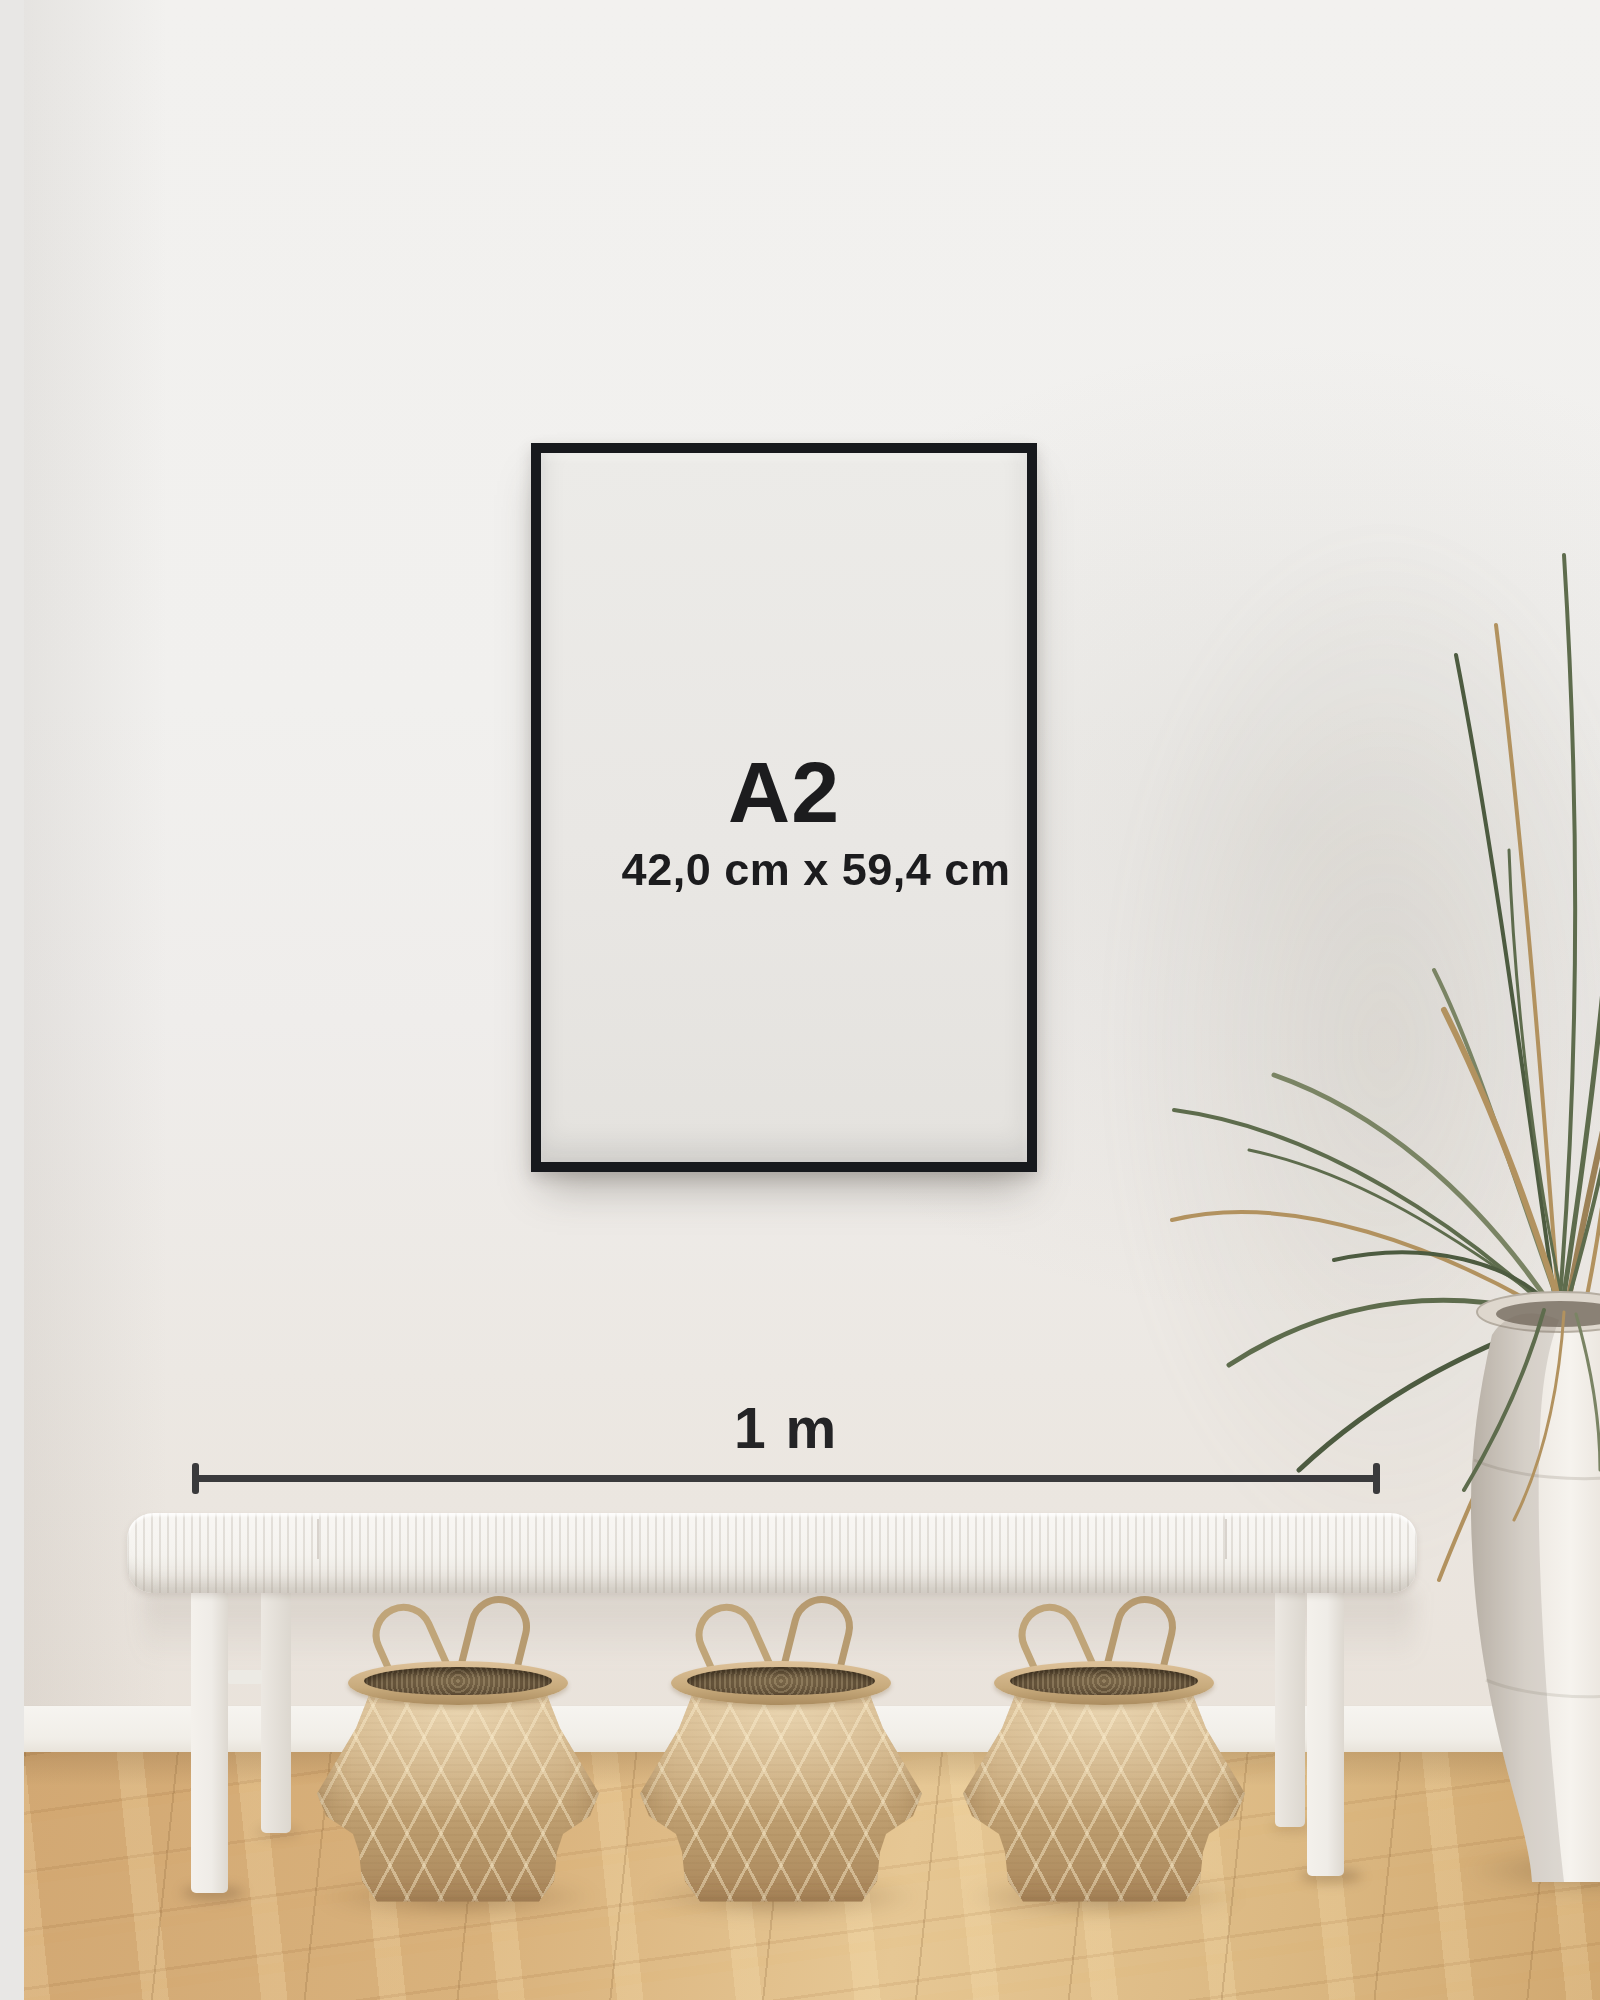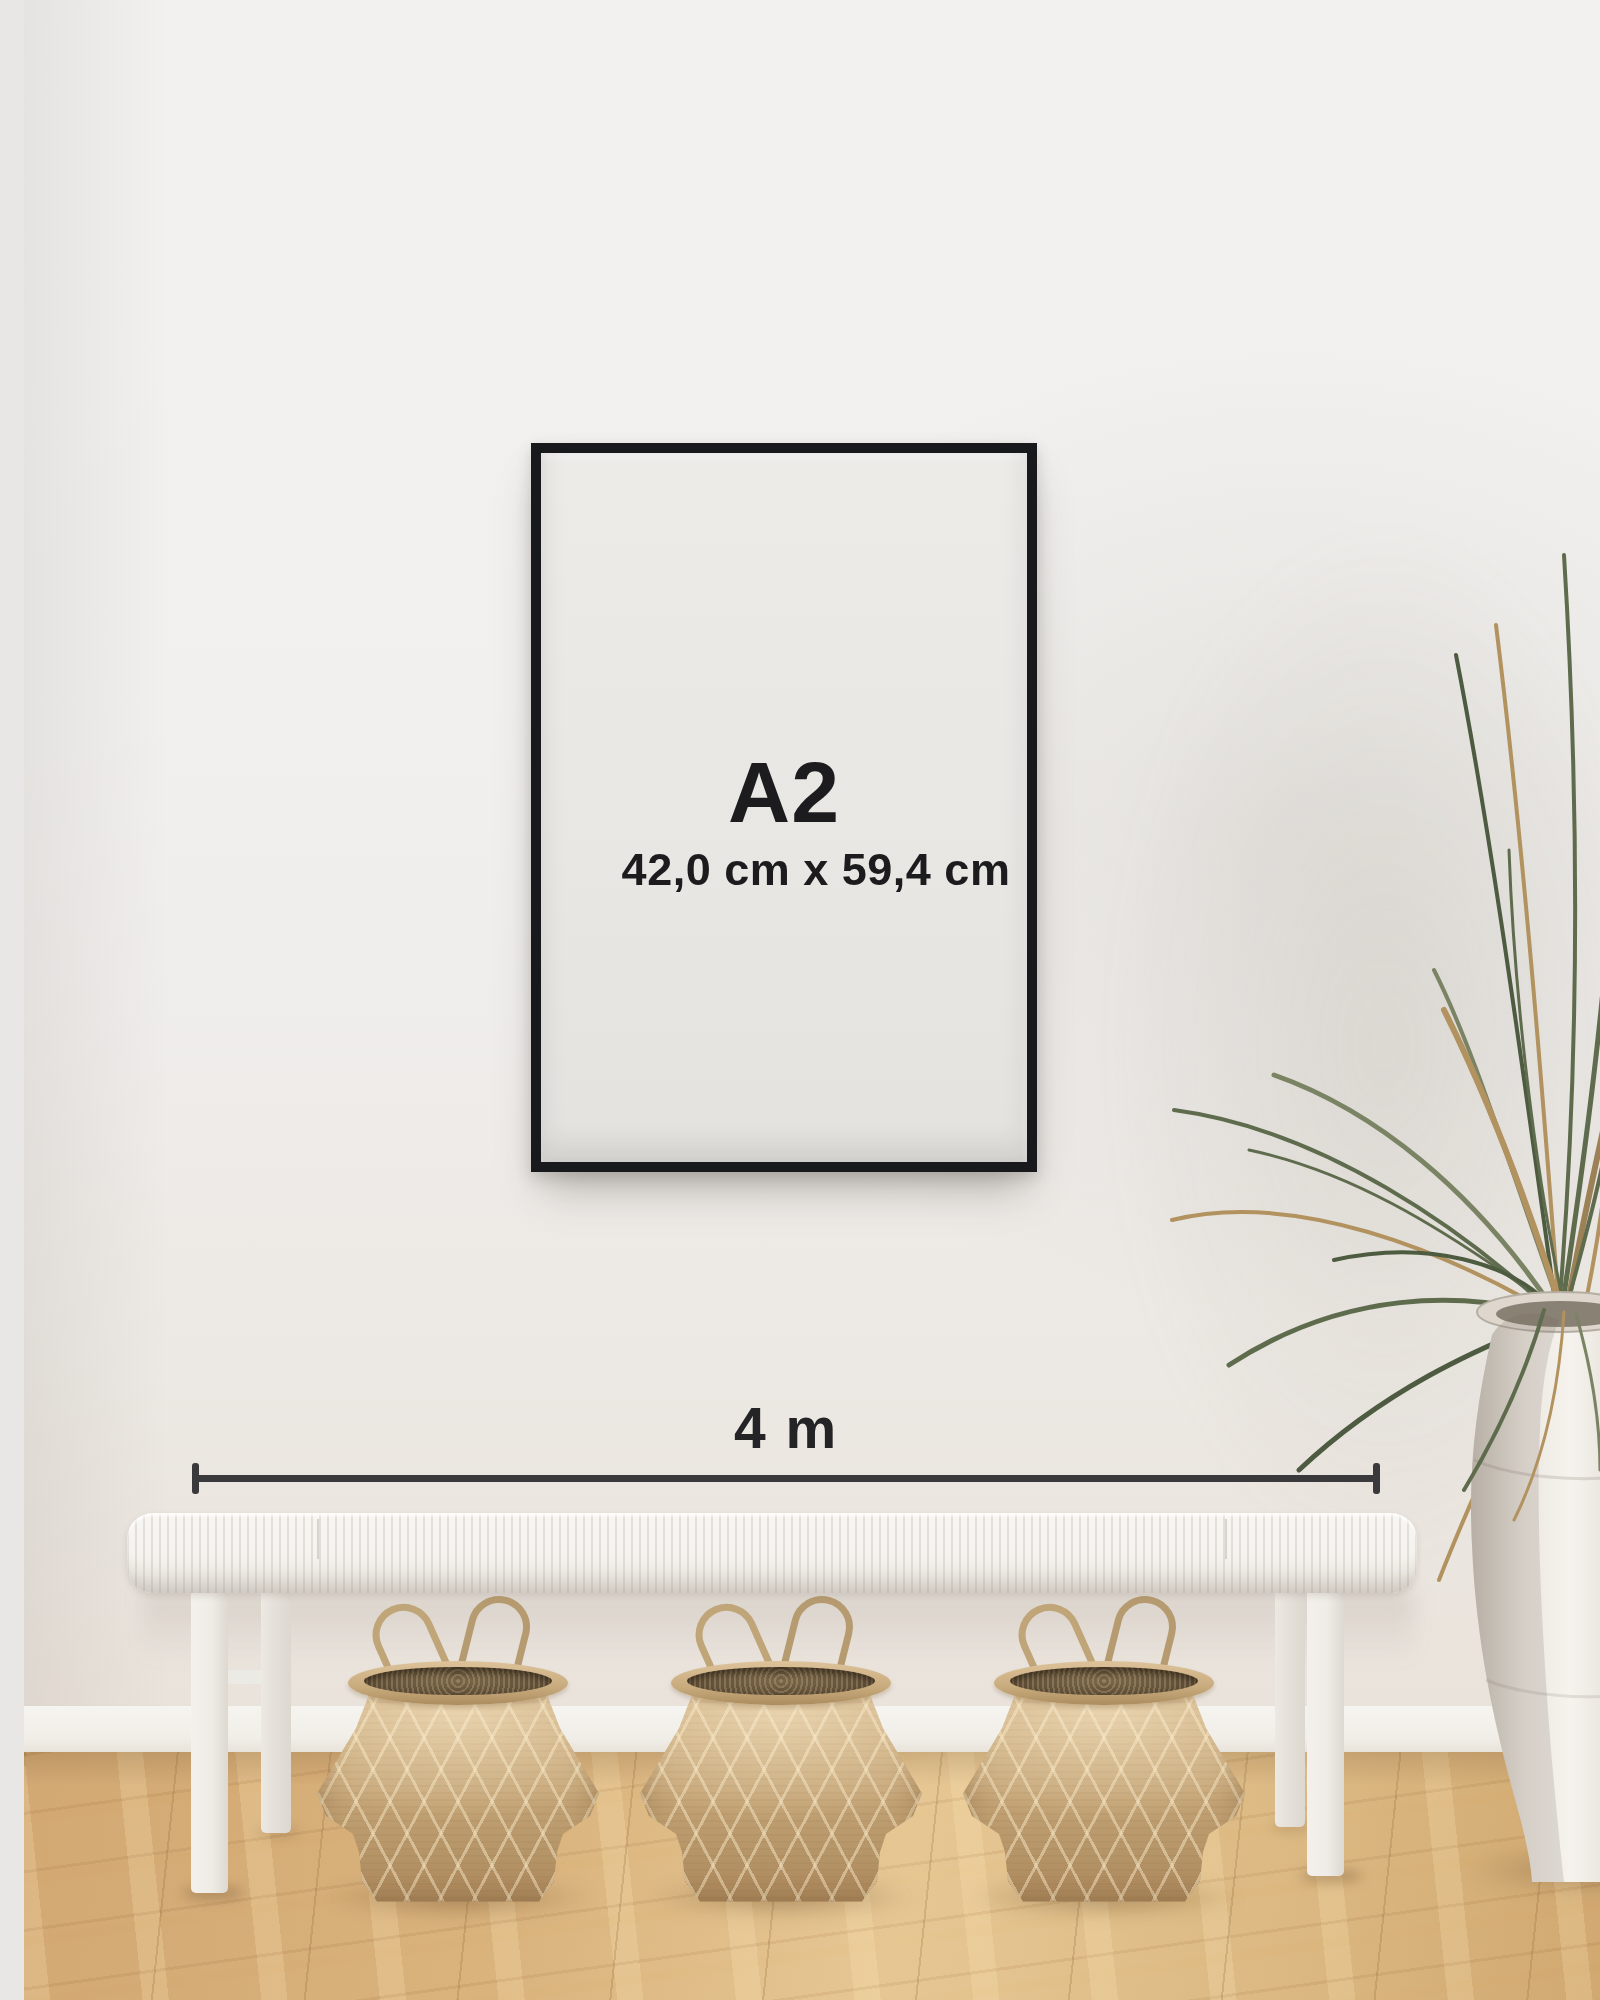--- a/index.html
+++ b/index.html
@@ -174,21 +174,21 @@
   <div class="floor"></div>
   <div class="floor-grain"></div>
 
   <div class="frame">
     <div class="paper">
       <div class="size-label">A2</div>
       <div class="size-dims">42,0 cm x 59,4 cm</div>
     </div>
   </div>
 
-  <div class="measure-label">4 m</div>
+  <div class="measure-label">1 m</div>
   <div class="measure-line"></div>
   <div class="measure-cap cap-left"></div>
   <div class="measure-cap cap-right"></div>
 
   <div class="leg-shadow ls1"></div>
   <div class="leg-shadow ls2"></div>
   <div class="leg-shadow ls3"></div>
   <div class="leg-shadow ls4"></div>
   <div class="leg leg-back-left"></div>
   <div class="leg leg-back-right"></div>

